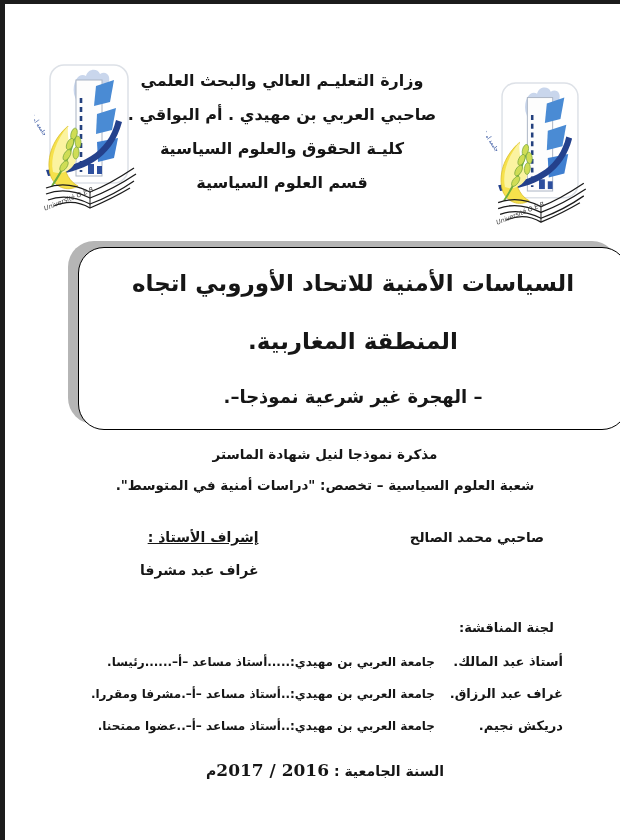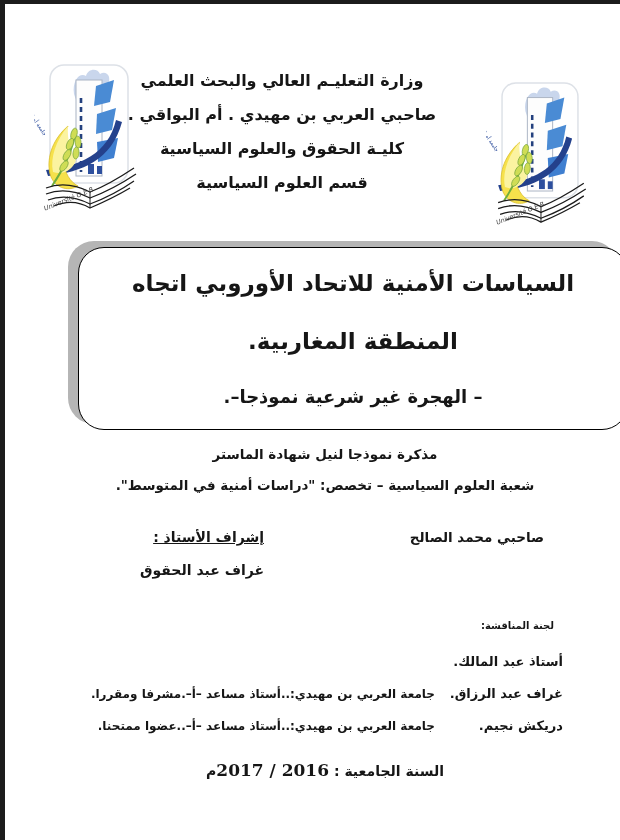--- a/index.html
+++ b/index.html
@@ -56,21 +56,21 @@
 
   .supervisor-block {
     position:absolute; top:527px; left:140px;
     text-align:right; font-size:14px; line-height:20px;
   }
   .underlined { text-decoration:underline; }
   .supervisor-name { margin-top:13px; }
 
   .committee-heading {
     position:absolute; top:620px; right:66px;
-    font-size:10px;
+    font-size:13px;
   }
   .committee-rows {
     position:absolute; top:646px; right:57px; left:58px;
   }
   .committee-row {
     display:flex; direction:rtl; align-items:baseline;
     height:32px; line-height:32px; white-space:nowrap;
   }
   .committee-name  { flex:0 0 128px; font-size:13px; }
   .committee-details { flex:none; font-size:12px; }
@@ -177,27 +177,28 @@
   </div>
 
   <div class="student-block">
     <div class="student-name">
       <span class="student-name-inner">صاحبي محمد الصالح</span>
     </div>
   </div>
 
   <div class="supervisor-block">
     <div class="underlined">إشراف الأستاذ :</div>
-    <div class="supervisor-name">غراف عبد الحقوق</div>
+    <div class="supervisor-name">غراف عبد مشرفا</div>
   </div>
 
   <div class="committee-heading">لجنة المناقشة:</div>
   <div class="committee-rows">
     <div class="committee-row">
       <span class="committee-name">أستاذ عبد المالك.</span>
+      <span class="committee-details">جامعة العربي بن مهيدي:.....أستاذ مساعد –أ–......رئيسا.</span>
     </div>
     <div class="committee-row">
       <span class="committee-name">غراف عبد الرزاق.</span>
       <span class="committee-details">جامعة العربي بن مهيدي:..أستاذ مساعد –أ–.مشرفا ومقررا.</span>
     </div>
     <div class="committee-row">
       <span class="committee-name">دريكش نجيم.</span>
       <span class="committee-details">جامعة العربي بن مهيدي:..أستاذ مساعد –أ–..عضوا ممتحنا.</span>
     </div>
   </div>

